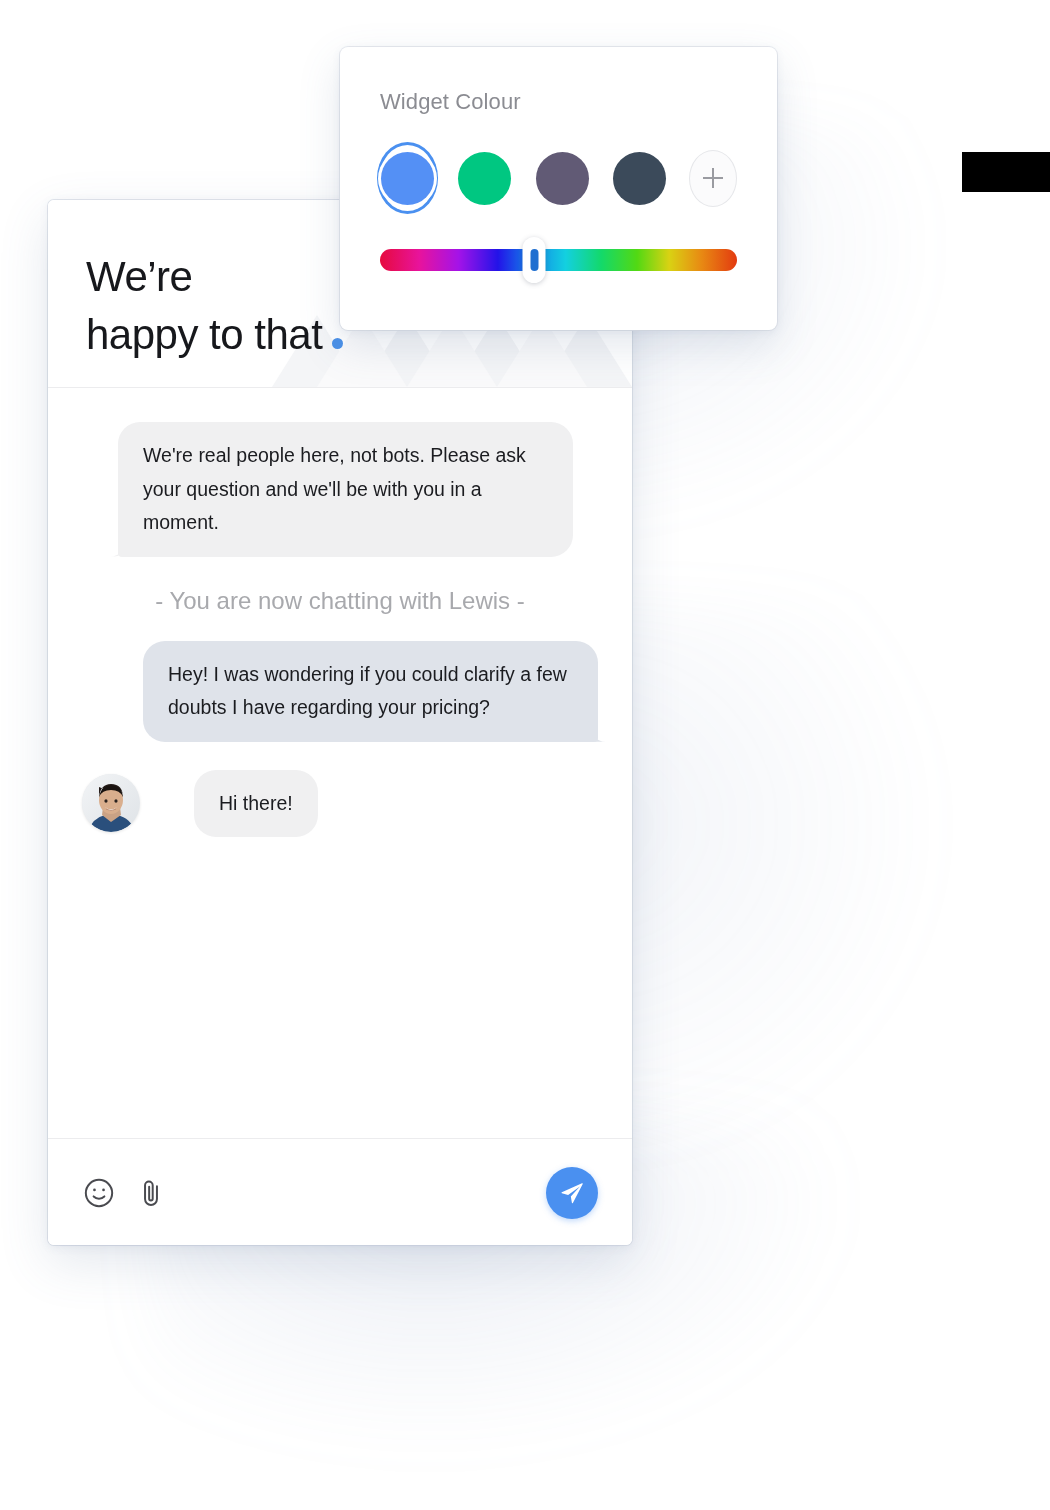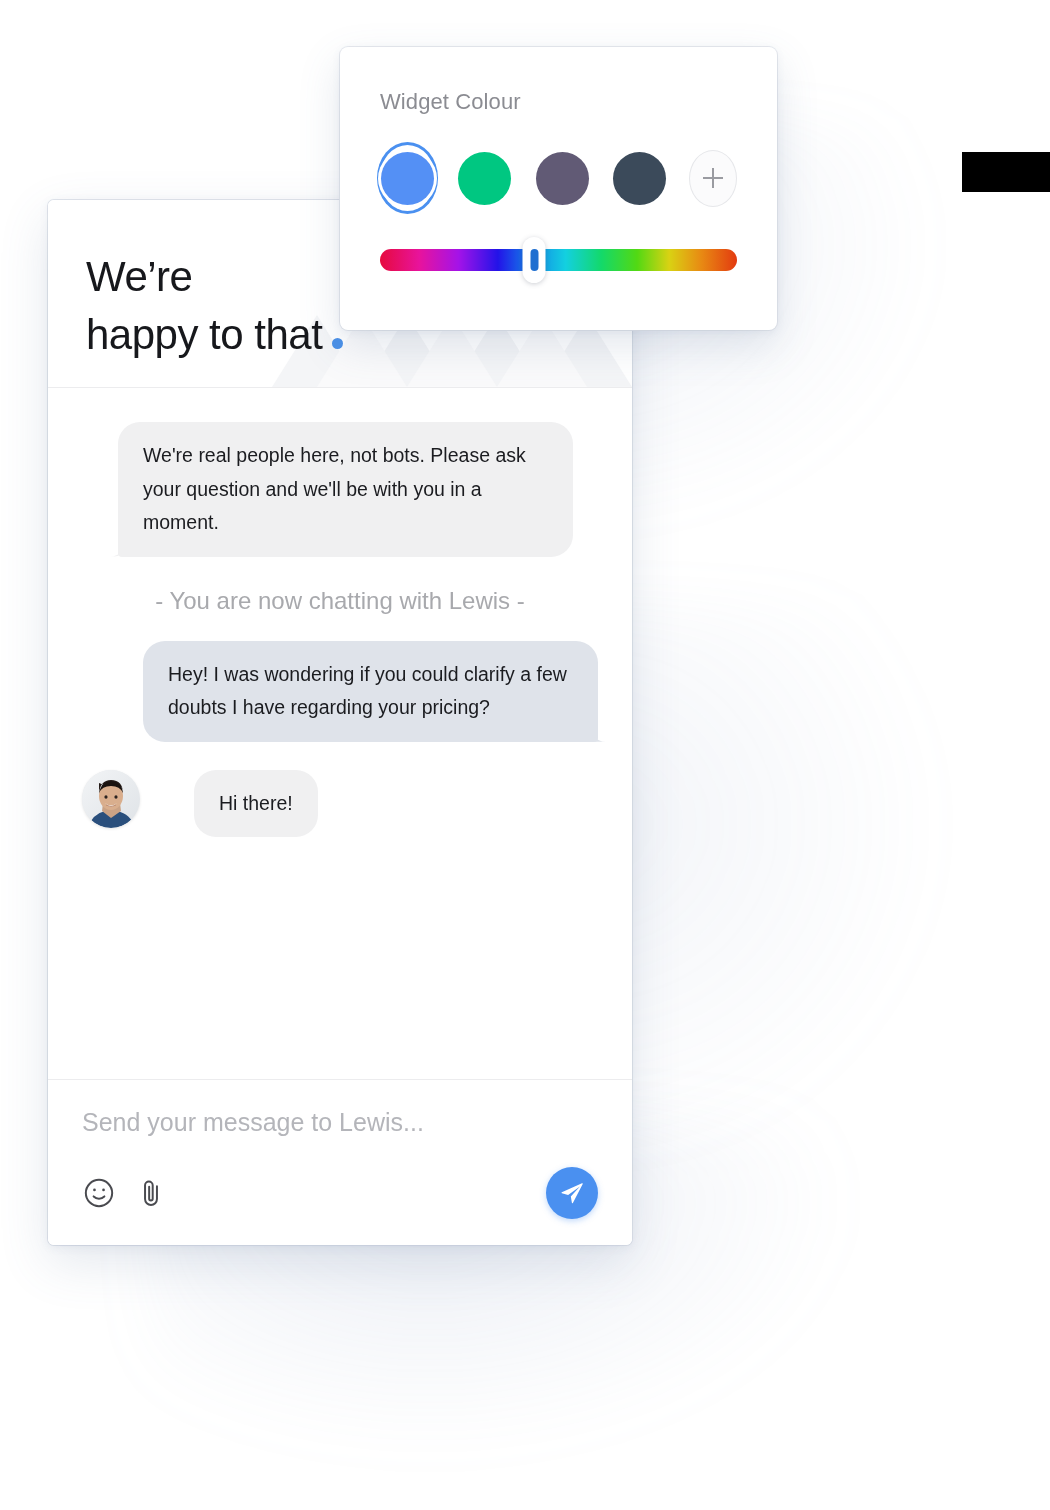--- a/index.html
+++ b/index.html
@@ -157,21 +157,21 @@
   .system-note {
     text-align: center;
     color: #a8a9ad;
     font-size: 24px;
     margin: 30px 0 26px 0;
   }
 
   
   .avatar-row {
     display: flex;
-    align-items: flex-start;
+    align-items: center;
     gap: 18px;
     margin-bottom: 30px;
   }
   .avatar {
     flex: 0 0 auto;
     width: 58px; height: 58px;
     border-radius: 50%;
     overflow: hidden;
     background: #e9ecef;
     box-shadow: 0 1px 3px rgba(0,0,0,0.10);
@@ -414,21 +414,20 @@
             </g>
           </svg>
         </div>
         <div class="bubble agent">Hi there!</div>
       </div>
 
 
     </div>
 
     <div class="composer">
-      <input class="composer-input" type="text" placeholder="Send your message to Lewis..." style="">
       <div class="composer-actions">
         <span class="act-icon">
           <svg viewBox="0 0 24 24" fill="none" stroke="currentColor" stroke-width="1.4">
             <circle cx="12" cy="12" r="9.3"></circle>
             <circle cx="8.8" cy="9.8" r="0.95" fill="currentColor" stroke="none"></circle>
             <circle cx="15.2" cy="9.8" r="0.95" fill="currentColor" stroke="none"></circle>
             <path d="M8.2 14.4 q3.8 3.4 7.6 0" stroke-linecap="round"></path>
           </svg>
         </span>
         <span class="act-icon">

